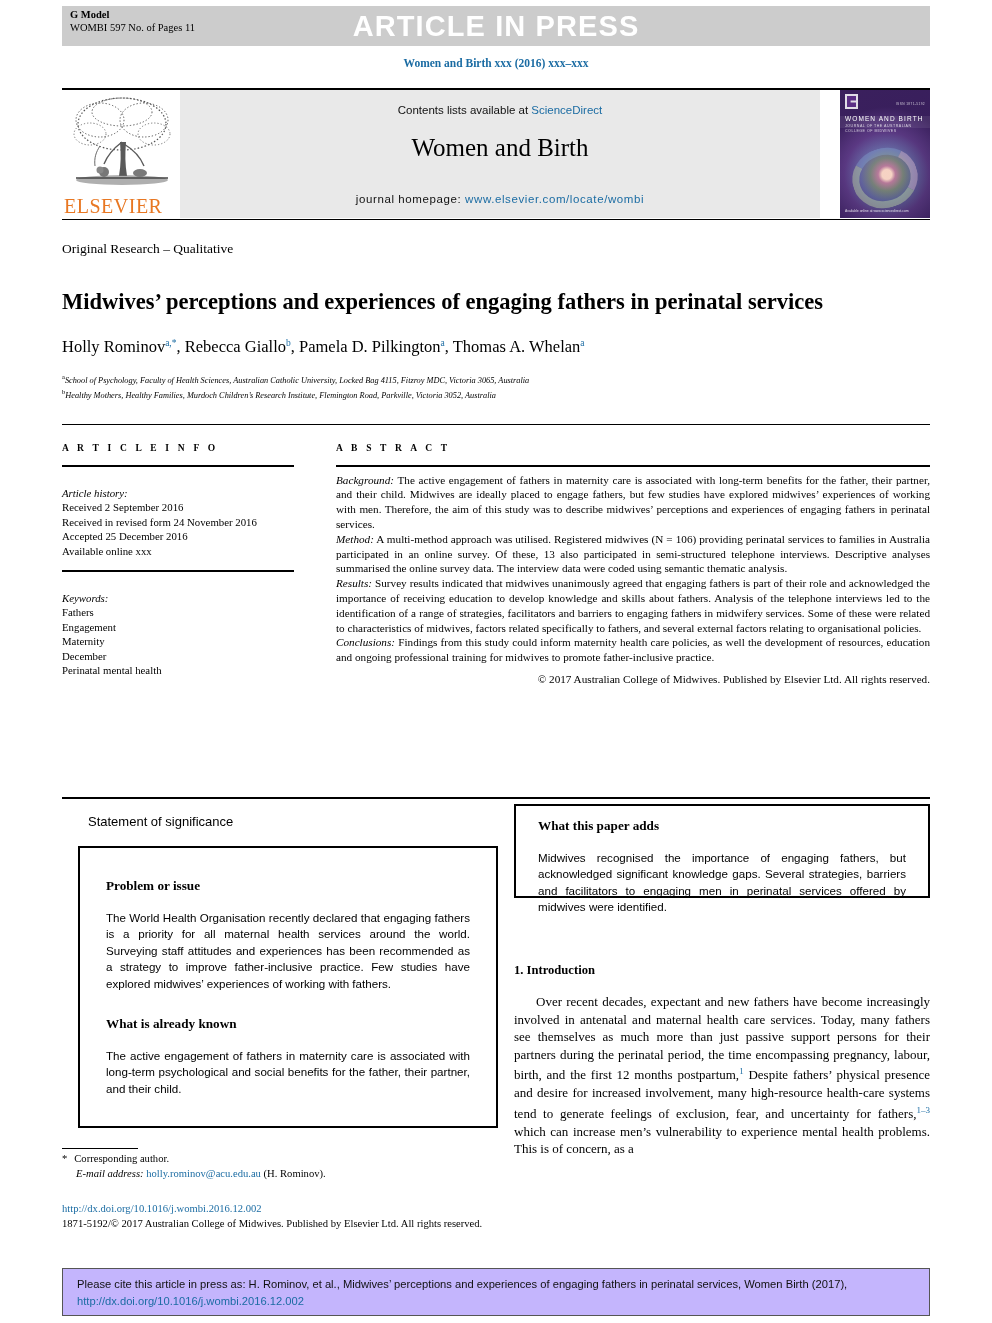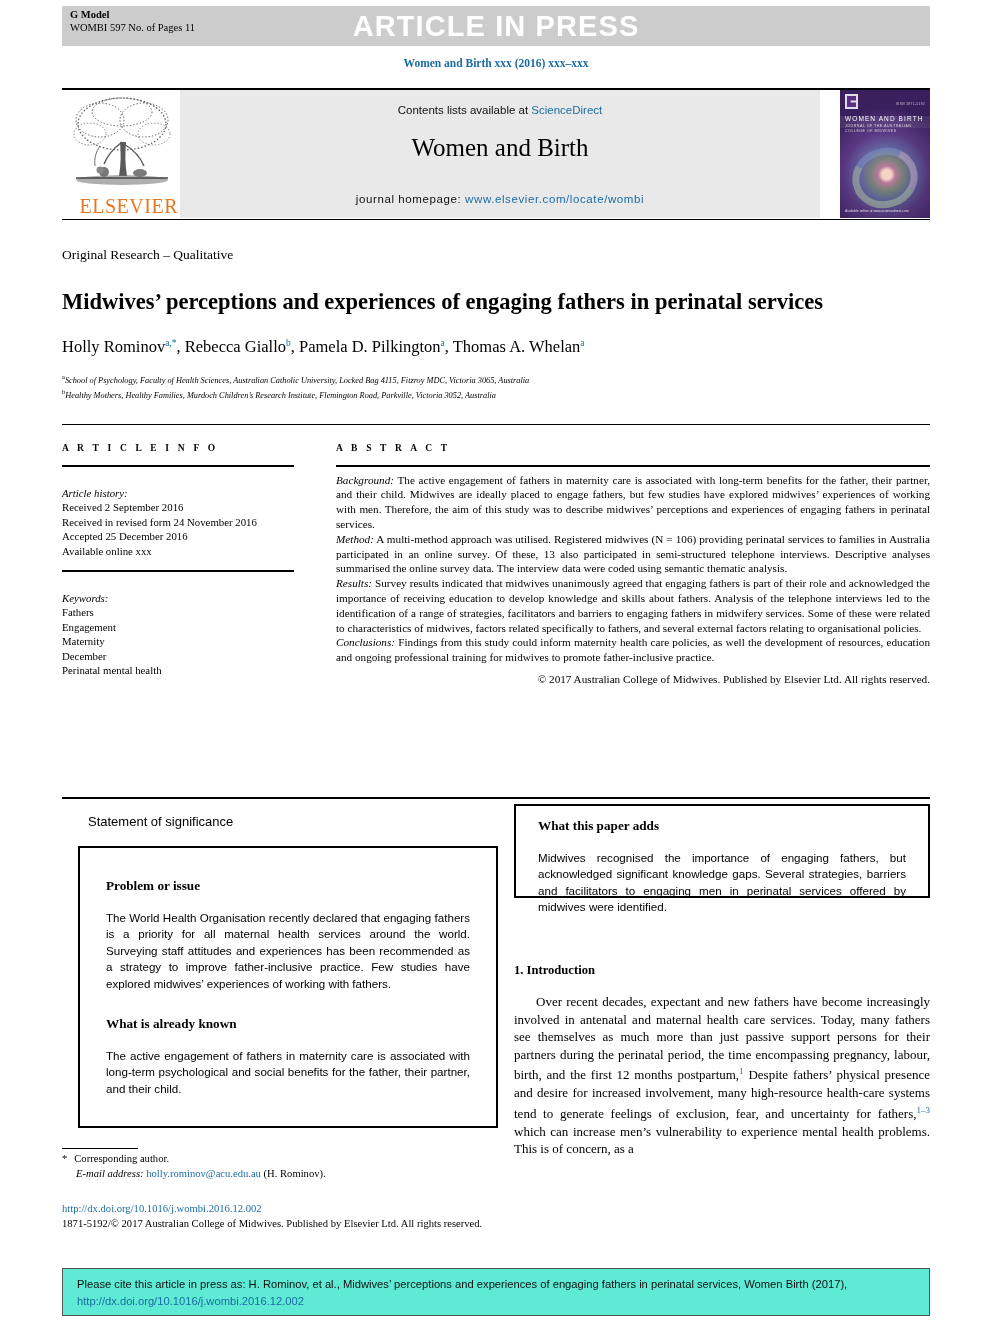--- a/index.html
+++ b/index.html
@@ -74,21 +74,21 @@
   }
   .els-tree {
     position: absolute;
     left: 8px; top: 4px;
     width: 104px; height: 98px;
   }
   .els-word {
     position: absolute;
     left: 2px; bottom: 0px;
     width: 114px;
-    text-align: right;
+    text-align: left;
     font-family: "Liberation Serif", serif;
     font-size: 20px;
     letter-spacing: 0.5px;
     color: #e87722;
   }
   .masthead-grey {
     position: absolute;
     left: 118px; top: 0;
     width: 640px; height: 128px;
     background: #e9e9e9;
@@ -201,21 +201,20 @@
     background: #000;
   }
 
   
   .section-kind {
     position: absolute;
     left: 62px; top: 241px;
     font-family: "Liberation Serif", serif;
     font-size: 13.5px;
     color: #000;
-    margin-top: 6px;
   }
   .paper-title {
     position: absolute;
     left: 62px; top: 272px;
     width: 820px;
     font-family: "Liberation Serif", serif;
     font-size: 22.5px;
     line-height: 29px;
     color: #000;
   }
@@ -402,21 +401,21 @@
     font-size: 10.6px;
     line-height: 14.6px;
   }
   .doi .link { color: #1b6ca3; }
 
   
   .cite-box {
     position: absolute;
     left: 62px; top: 1268px;
     width: 868px; height: 48px;
-    background: #5eead4;
+    background: #c4b5fd;
     border: 1.5px solid #555;
     padding: 7px 14px 0 14px;
   }
   .cite-text {
     font-family: "Liberation Sans", sans-serif;
     font-size: 11.2px;
     line-height: 16.5px;
     color: #111;
   }
   .cite-text .link { color: #1b6ca3; }

